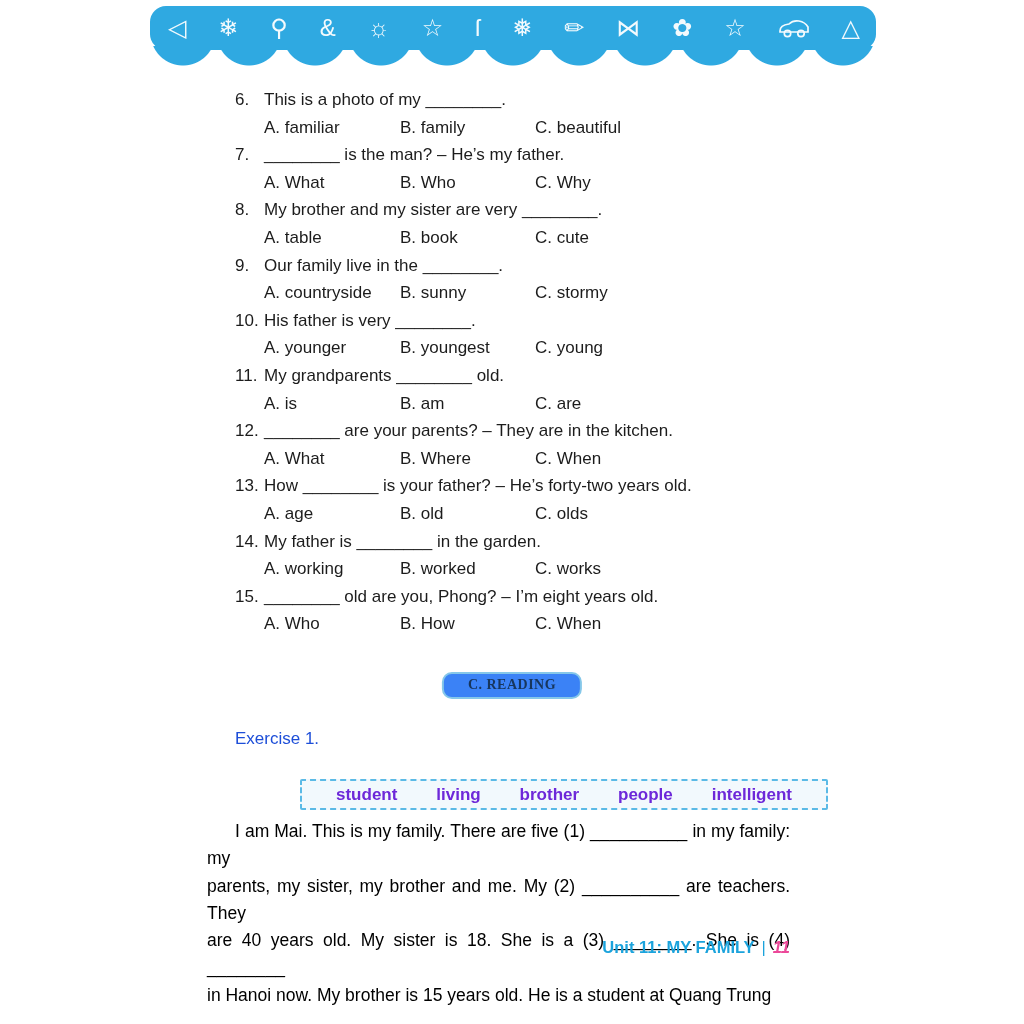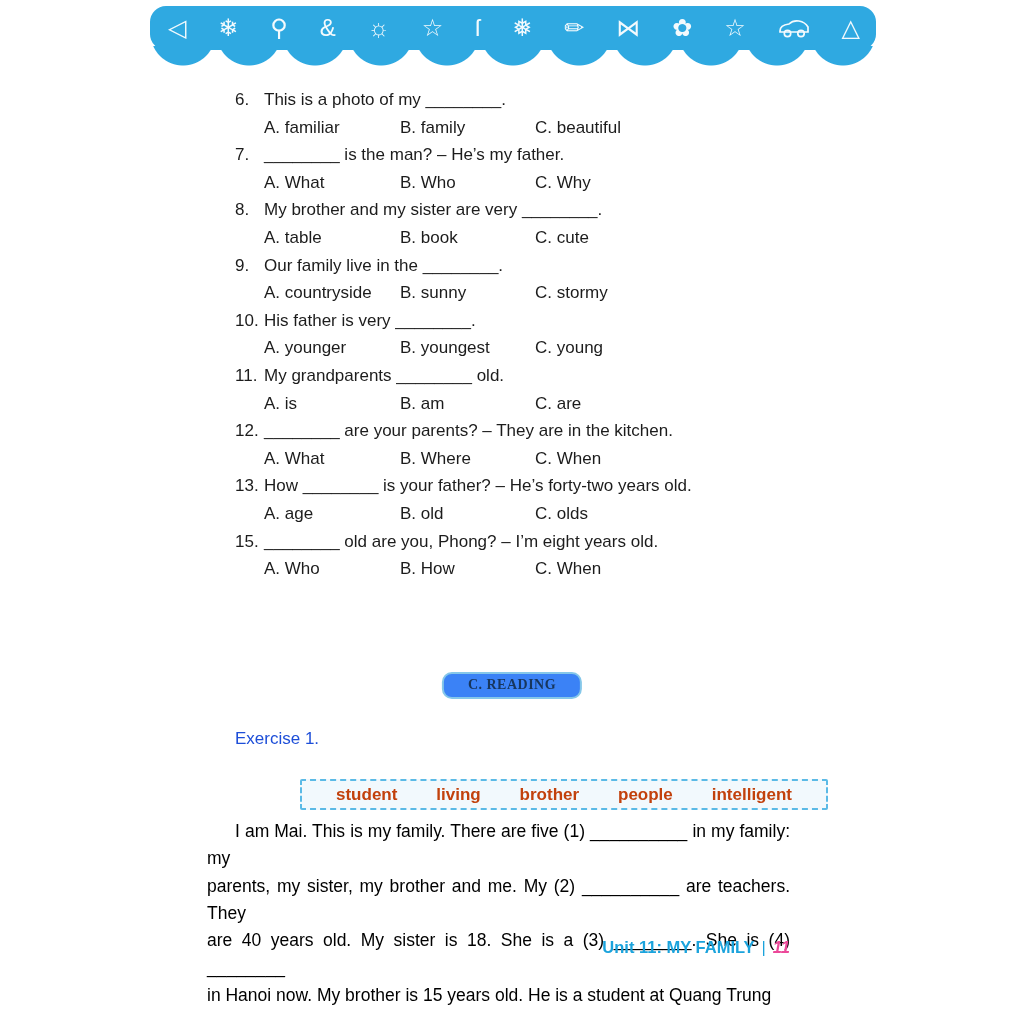--- a/index.html
+++ b/index.html
@@ -48,21 +48,21 @@
   .exercise{
     position:absolute;left:235px;top:728px;width:560px;
     color:#1d4ed8;font-weight:normal;font-size:17px;line-height:22.5px;
     display:flex;
   }
   .exercise-label{width:97px;flex:none;}
   .word-box{
     position:absolute;left:300px;top:779px;width:456px;height:27px;
     border:2px dashed #5bbae6;background:#f2f9fd;border-radius:2px;
     display:flex;align-items:center;justify-content:space-between;
-    padding:0 34px;font-weight:bold;font-size:17px;color:#c2410c;
+    padding:0 34px;font-weight:bold;font-size:17px;color:#6d28d9;
   }
   .passage{
     position:absolute;left:207px;top:818px;width:583px;
     font-size:17.5px;line-height:27.3px;color:#000000;
   }
   .p-line{text-align:justify;text-align-last:justify;}
   .p-line.first{text-indent:28px;}
   .p-line.last{text-align-last:left;}
   
   .footer{
@@ -185,20 +185,31 @@
         <span class="q-text">How ________ is your father? – He’s forty-two years old.</span>
       </div>
       <div class="opts">
         <span class="opt-a">A. age</span>
         <span class="opt-b">B. old</span>
         <span class="opt-c">C. olds</span>
       </div>
     </div>
     <div>
       <div class="q-line">
+        <span class="q-num">14.</span>
+        <span class="q-text">My father is ________ in the garden.</span>
+      </div>
+      <div class="opts">
+        <span class="opt-a">A. working</span>
+        <span class="opt-b">B. worked</span>
+        <span class="opt-c">C. works</span>
+      </div>
+    </div>
+    <div>
+      <div class="q-line">
         <span class="q-num">15.</span>
         <span class="q-text">________ old are you, Phong? – I’m eight years old.</span>
       </div>
       <div class="opts">
         <span class="opt-a">A. Who</span>
         <span class="opt-b">B. How</span>
         <span class="opt-c">C. When</span>
       </div>
     </div>
   </div>

